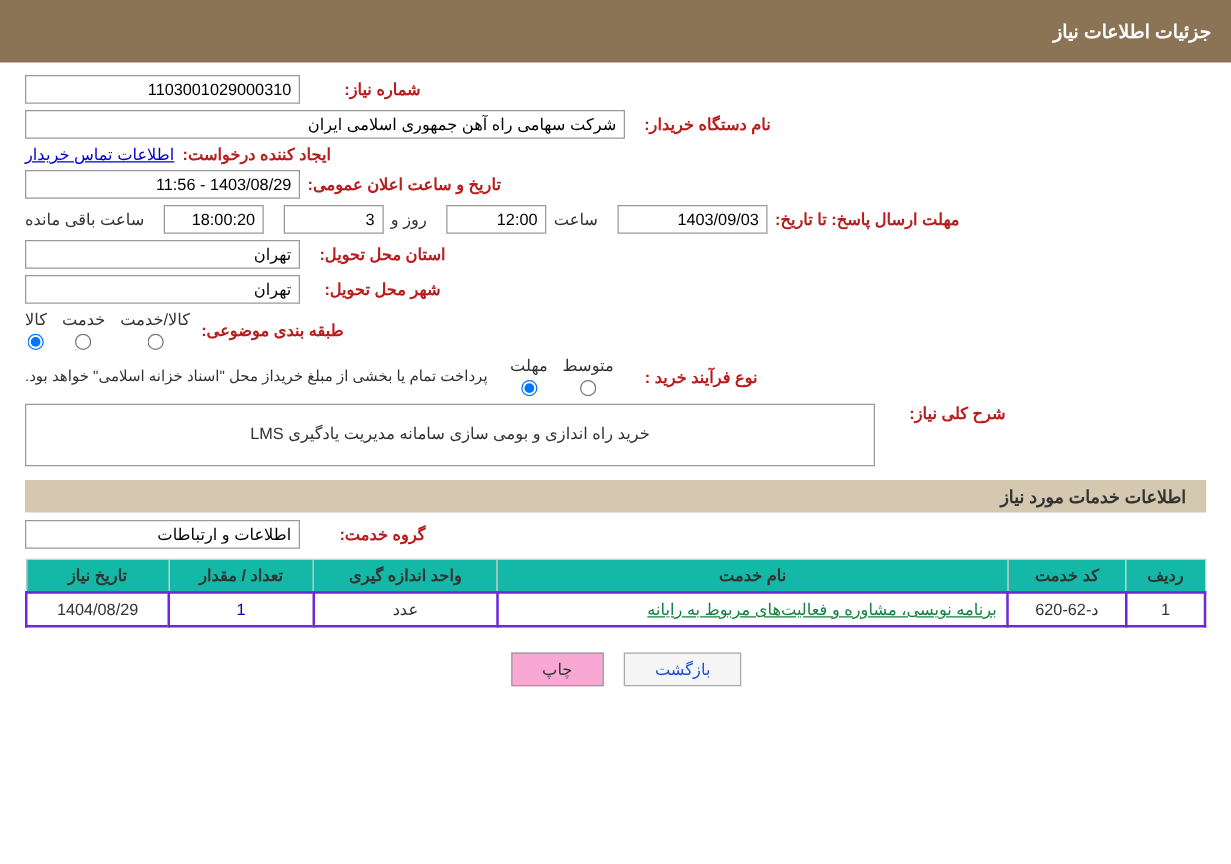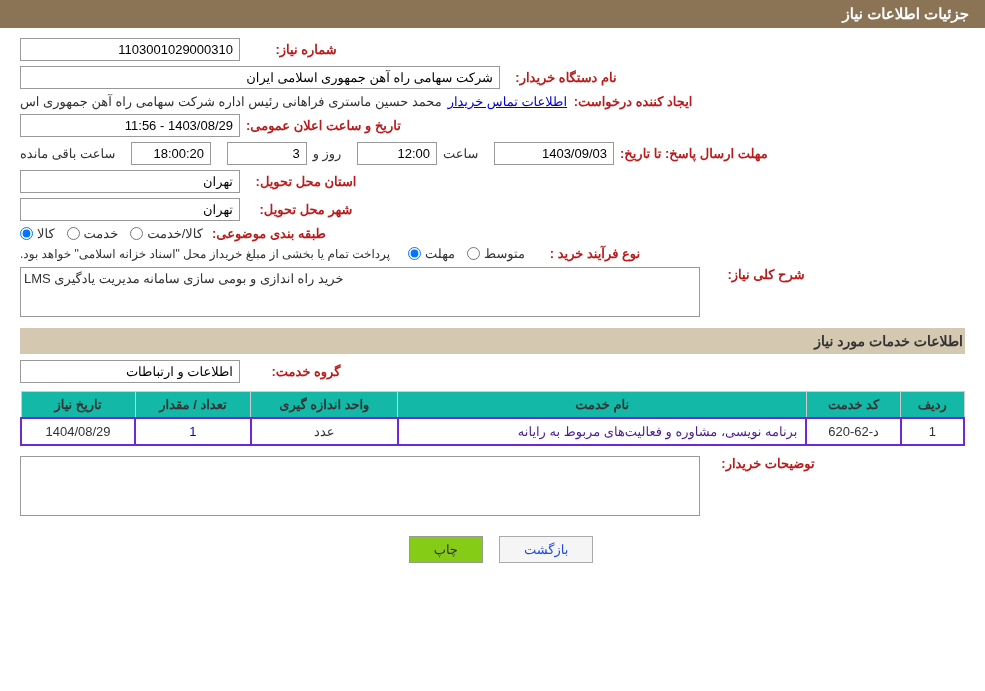--- a/index.html
+++ b/index.html
@@ -13,21 +13,21 @@
     .page-container {
       max-width: 985px;
       margin: 0 auto;
       background: #fff;
       min-height: 691px;
     }
     .header-bar {
       background: #8b7355;
       color: #fff;
       text-align: right;
-      padding: 5px 16px;
+      padding: 16px 16px;
       font-size: 15px;
       font-weight: bold;
     }
     .content {
       padding: 10px 20px;
     }
     .label {
       color: #b91c1c;
       font-weight: bold;
       white-space: nowrap;
@@ -45,34 +45,35 @@
     .input-medium { width: 220px; }
     .input-small { width: 120px; }
     .input-xsmall { width: 80px; }
     .input-large { width: 480px; }
     .link-blue { color: #0000cc; cursor: pointer; text-decoration: underline; }
     .section-title {
       background: #d4c9b0;
       color: #333;
       font-weight: bold;
       text-align: right;
-      padding: 5px 2px;
+      padding: 5px 16px;
       margin: 8px 0 6px 0;
       font-size: 14px;
     }
     .radio-group {
       display: flex;
       align-items: center;
       gap: 12px;
       direction: rtl;
     }
     .radio-item {
       display: flex;
       align-items: center;
       gap: 4px;
+      flex-direction: column;
     }
     .procurement-note {
       color: #333;
       font-size: 12px;
       margin-right: 8px;
     }
     .textarea-field {
       border: 1px solid #999;
       width: 100%;
       min-height: 60px;
@@ -99,21 +100,21 @@
       color: #333;
     }
     table td {
       border: 2px solid #6d28d9;
       padding: 5px 8px;
       text-align: center;
       font-size: 13px;
       background: #fff;
     }
     table td.blue-text { color: #0000cc; }
-    table td.service-name { color: #4c1d95; direction: rtl; text-align: right; }
+    table td.service-name { color: #15803d; direction: rtl; text-align: right; text-decoration: underline; }
     .buyer-notes-section {
       margin-top: 10px;
     }
     .buyer-notes-row {
       display: flex;
       align-items: flex-start;
       gap: 8px;
       justify-content: flex-end;
     }
     .buttons-row {
@@ -124,21 +125,21 @@
       margin-bottom: 20px;
     }
     .btn {
       padding: 5px 24px;
       font-size: 13px;
       font-family: Tahoma, Arial, sans-serif;
       cursor: pointer;
       border: 1px solid #999;
     }
     .btn-print {
-      background: #84cc16;
+      background: #f9a8d4;
       color: #333;
       margin-left: 17px;
     }
     .btn-back {
       background: #f5f5f5;
       color: #1d4ed8;
       border-color: #aaa;
     }
     .field-row {
       display: flex;
@@ -172,21 +173,20 @@
     </div>
 
     <div class="field-row">
       <span class="label">نام دستگاه خریدار:</span>
       <input class="input-field input-large" type="text" readonly="" value="شرکت سهامی راه آهن جمهوری اسلامی ایران" style="">
     </div>
 
     <div class="field-row">
       <span class="label">ایجاد کننده درخواست:</span>
       <span class="link-blue">اطلاعات تماس خریدار</span>
-      <span>محمد حسین ماستری فراهانی رئیس اداره شرکت سهامی راه آهن جمهوری اس</span>
     </div>
 
     <div class="field-row">
       <span class="label">تاریخ و ساعت اعلان عمومی:</span>
       <input class="input-field input-medium" type="text" readonly="" value="1403/08/29 - 11:56" style="">
     </div>
 
     <div class="field-row">
       <span class="label">مهلت ارسال پاسخ: تا تاریخ:</span>
       <input class="input-field input-small" type="text" readonly="" value="1403/09/03" style="">
@@ -242,21 +242,21 @@
           <input type="radio" name="procurement" checked="" style="">
         </div>
       </div>
       <span class="procurement-note">پرداخت تمام یا بخشی از مبلغ خریداز محل "اسناد خزانه اسلامی" خواهد بود.</span>
     </div>
 
     <div class="field-row" style="align-items:flex-start;">
       <span class="label">شرح کلی نیاز:</span>
       <div style="position:relative; flex:1; max-width:680px;">
         <textarea class="textarea-field" style="min-height: 50px;"></textarea>
-        <div style="position:absolute;top:4px;left:4px;right:4px;text-align:left;color:#333;font-size:13px;pointer-events:none;">خرید راه اندازی و بومی سازی سامانه مدیریت یادگیری LMS</div>
+        <div style="position:absolute;top:16px;left:4px;right:4px;text-align:center;color:#333;font-size:13px;pointer-events:none;">خرید راه اندازی و بومی سازی سامانه مدیریت یادگیری LMS</div>
       </div>
     </div>
 
     <div class="section-title">اطلاعات خدمات مورد نیاز</div>
 
     <div class="field-row">
       <span class="label">گروه خدمت:</span>
       <input class="input-field input-medium" type="text" readonly="" value="اطلاعات و ارتباطات" style="">
     </div>
 
@@ -278,26 +278,20 @@
       <td>د-62-620</td>
       <td class="service-name">برنامه نویسی، مشاوره و فعالیت‌های مربوط به رایانه</td>
       <td>عدد</td>
       <td class="blue-text">1</td>
       <td>1404/08/29</td>
     </tr>
           </tbody>
       </table>
     </div>
 
-    <div class="buyer-notes-section">
-      <div class="buyer-notes-row">
-        <span class="label">توضیحات خریدار:</span>
-        <textarea class="textarea-field" style="max-width: 680px; min-height: 60px;"></textarea>
-      </div>
-    </div>
 
     <div class="buttons-row">
       <button class="btn btn-back">بازگشت</button>
       <button class="btn btn-print">چاپ</button>
     </div>
 
   </div>
 </div>
 
 </body></html>

